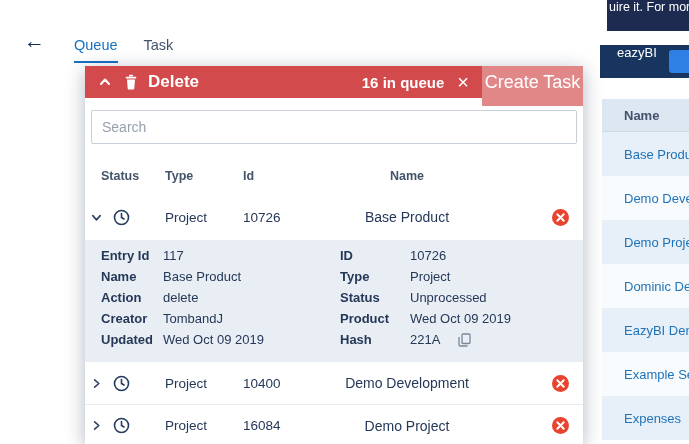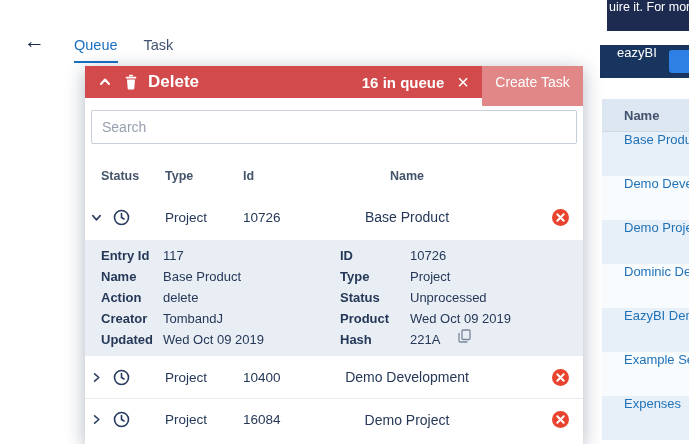--- a/index.html
+++ b/index.html
@@ -13,21 +13,21 @@
     display:flex;align-items:flex-start;padding-left:2px;white-space:nowrap;overflow:hidden}
   .bg-navbar{position:absolute;left:600px;top:45px;width:89px;height:33px;
     background:var(--navy_navbar,#17355e);color:#fff;display:flex;align-items:flex-start;
     padding-left:17px;font-size:13px;overflow:hidden}
   .bg-nav-btn{position:absolute;right:-8px;top:5px;width:28px;height:23px;border-radius:3px;
     background:var(--blue_action,#2f80e4);cursor:pointer}
   .bg-table{position:absolute;left:602px;top:99px;width:87px;height:345px;overflow:hidden}
   .bg-th{height:33px;background:#dde7f1;color:#42526e;font-weight:bold;font-size:13px;
     display:flex;align-items:center;padding-left:22px;border-bottom:1px solid #cbd8e6;
     white-space:nowrap;cursor:pointer}
-  .bg-row{height:44px;display:flex;align-items:flex-start;padding-left:22px;font-size:13px;
+  .bg-row{height:44px;display:flex;align-items:center;padding-left:22px;font-size:13px;
     white-space:nowrap;cursor:pointer}
   .bg-row a{color:var(--blue_link,#1f72b8);text-decoration:none}
   .bg-row.alt{background:#e7f0f9}
   .bg-row.plain{background:#f8fbfd}
 
   
   .overlay{position:absolute;left:0;top:0;width:600px;height:444px;background:#fff}
   .topbar{position:relative;height:66px;background:#fff}
   .back{position:absolute;left:24px;top:30px;font-size:21px;color:#172b4d;cursor:pointer;line-height:1}
   .tabs{position:absolute;left:74px;top:37px;display:flex;gap:26px}
@@ -37,21 +37,21 @@
   .card{position:absolute;left:85px;top:66px;width:498px;height:378px;background:#fff;
     box-shadow:0 4px 18px rgba(9,30,66,.32);overflow:hidden}
   .card-header{height:32px;background:var(--red_header,#d24a4b);display:flex;align-items:center;color:#fff}
   .hdr-chevron{margin-left:13px;display:flex;cursor:pointer}
   .hdr-trash{margin-left:12px;display:flex}
   .hdr-title{margin-left:10px;font-size:17px;font-weight:bold}
   .hdr-spacer{flex:1}
   .hdr-count{font-size:15px;font-weight:bold;white-space:nowrap}
   .hdr-close{margin:0 13px;font-size:20px;line-height:1;cursor:pointer}
   .create-task{height:48px;width:101px;border:none;background:var(--red_button,#e28788);
-    color:#fff;font-size:14px;font-family:inherit;cursor:pointer}
+    color:#fff;font-size:18px;font-family:inherit;cursor:pointer}
 
   .search-wrap{padding:12px 6px 0 6px}
   .search-wrap input{width:100%;height:34px;border:1px solid #c8cfd9;border-radius:2px;
     padding:0 10px;font-size:14px;color:#253858;font-family:inherit;outline:none}
   .search-wrap input::placeholder{color:#97a0af}
 
   .grid{display:grid;grid-template-columns:22px 40px 88px 88px 1fr 46px;align-items:center}
   .thead{margin-top:14px;height:36px;color:#44546a;font-size:12.5px;font-weight:bold}
   .th-status{grid-column:1/3;padding-left:16px}
   .th-type{grid-column:3;padding-left:18px}
@@ -61,27 +61,27 @@
   .row{height:46px;font-size:13.5px;color:#253858;cursor:pointer}
   .row.compact{height:42px}
   .row.bordered{border-top:1px solid #e9ebee}
   .cell-chev{justify-self:center;display:flex;cursor:pointer}
   .cell-status{display:flex;padding-left:6px}
   .cell-type{padding-left:18px}
   .cell-id{padding-left:8px}
   .cell-name{text-align:center;padding-right:46px;font-size:14px}
   .cell-del{justify-self:center;display:flex;cursor:pointer}
 
-  .detail{background:var(--detail_bg,#e9eef5);display:flex;padding:5px 0 6px 0;
+  .detail{background:var(--detail_bg,#e9eef5);display:flex;padding:5px 0 12px 0;
     font-size:13px;color:#253858}
   .dcol{display:grid;line-height:21px;align-content:start}
   .dcol.left{flex:0 0 255px;grid-template-columns:62px auto;padding-left:16px}
   .dcol.right{flex:1;grid-template-columns:70px auto}
   .dlabel{font-weight:bold}
-  .hash-wrap{display:flex;align-items:flex-start;gap:18px}
+  .hash-wrap{display:flex;align-items:center;gap:18px}
 </style>
 </head>
 <body>
 
 <div class="screen">
 
   <div class="bg-strip">
     <span>uire it. For mor</span>
   </div>
 

